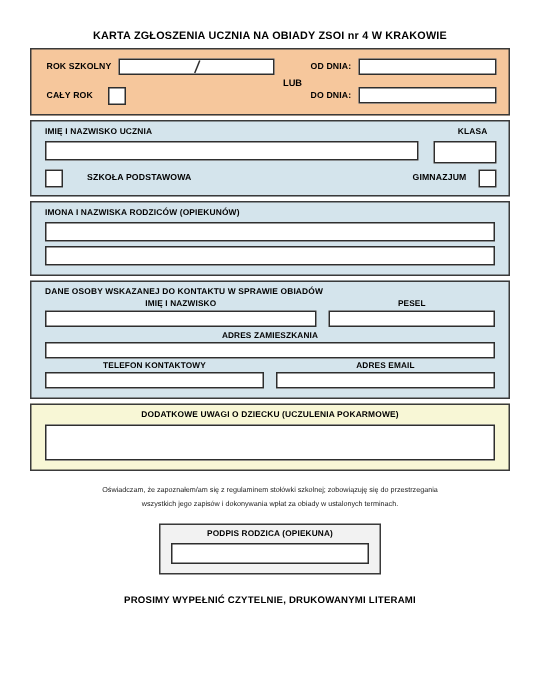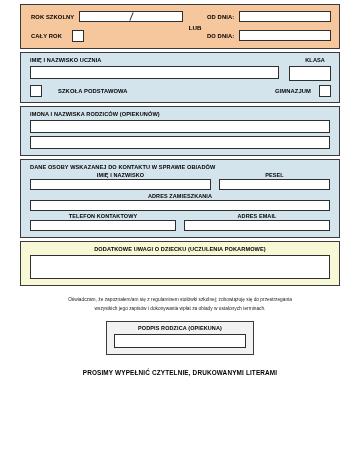--- a/index.html
+++ b/index.html
@@ -210,20 +210,21 @@
   }
 
   .gap-sm { height: 4px; }
   .gap-xs { height: 3px; }
 </style>
 </head>
 <body>
 
 <div class="page">
 
+  <div class="doc-title">KARTA ZGŁOSZENIA UCZNIA NA OBIADY ZSOI nr 4 W KRAKOWIE</div>
 
   <div class="gap-sm"></div>
 
   <div class="panel orange">
     <div class="year-wrap">
       <div class="year-grid">
 
         <div class="year-left">
           <div class="row">
             <span class="lbl-inline">ROK SZKOLNY</span>

